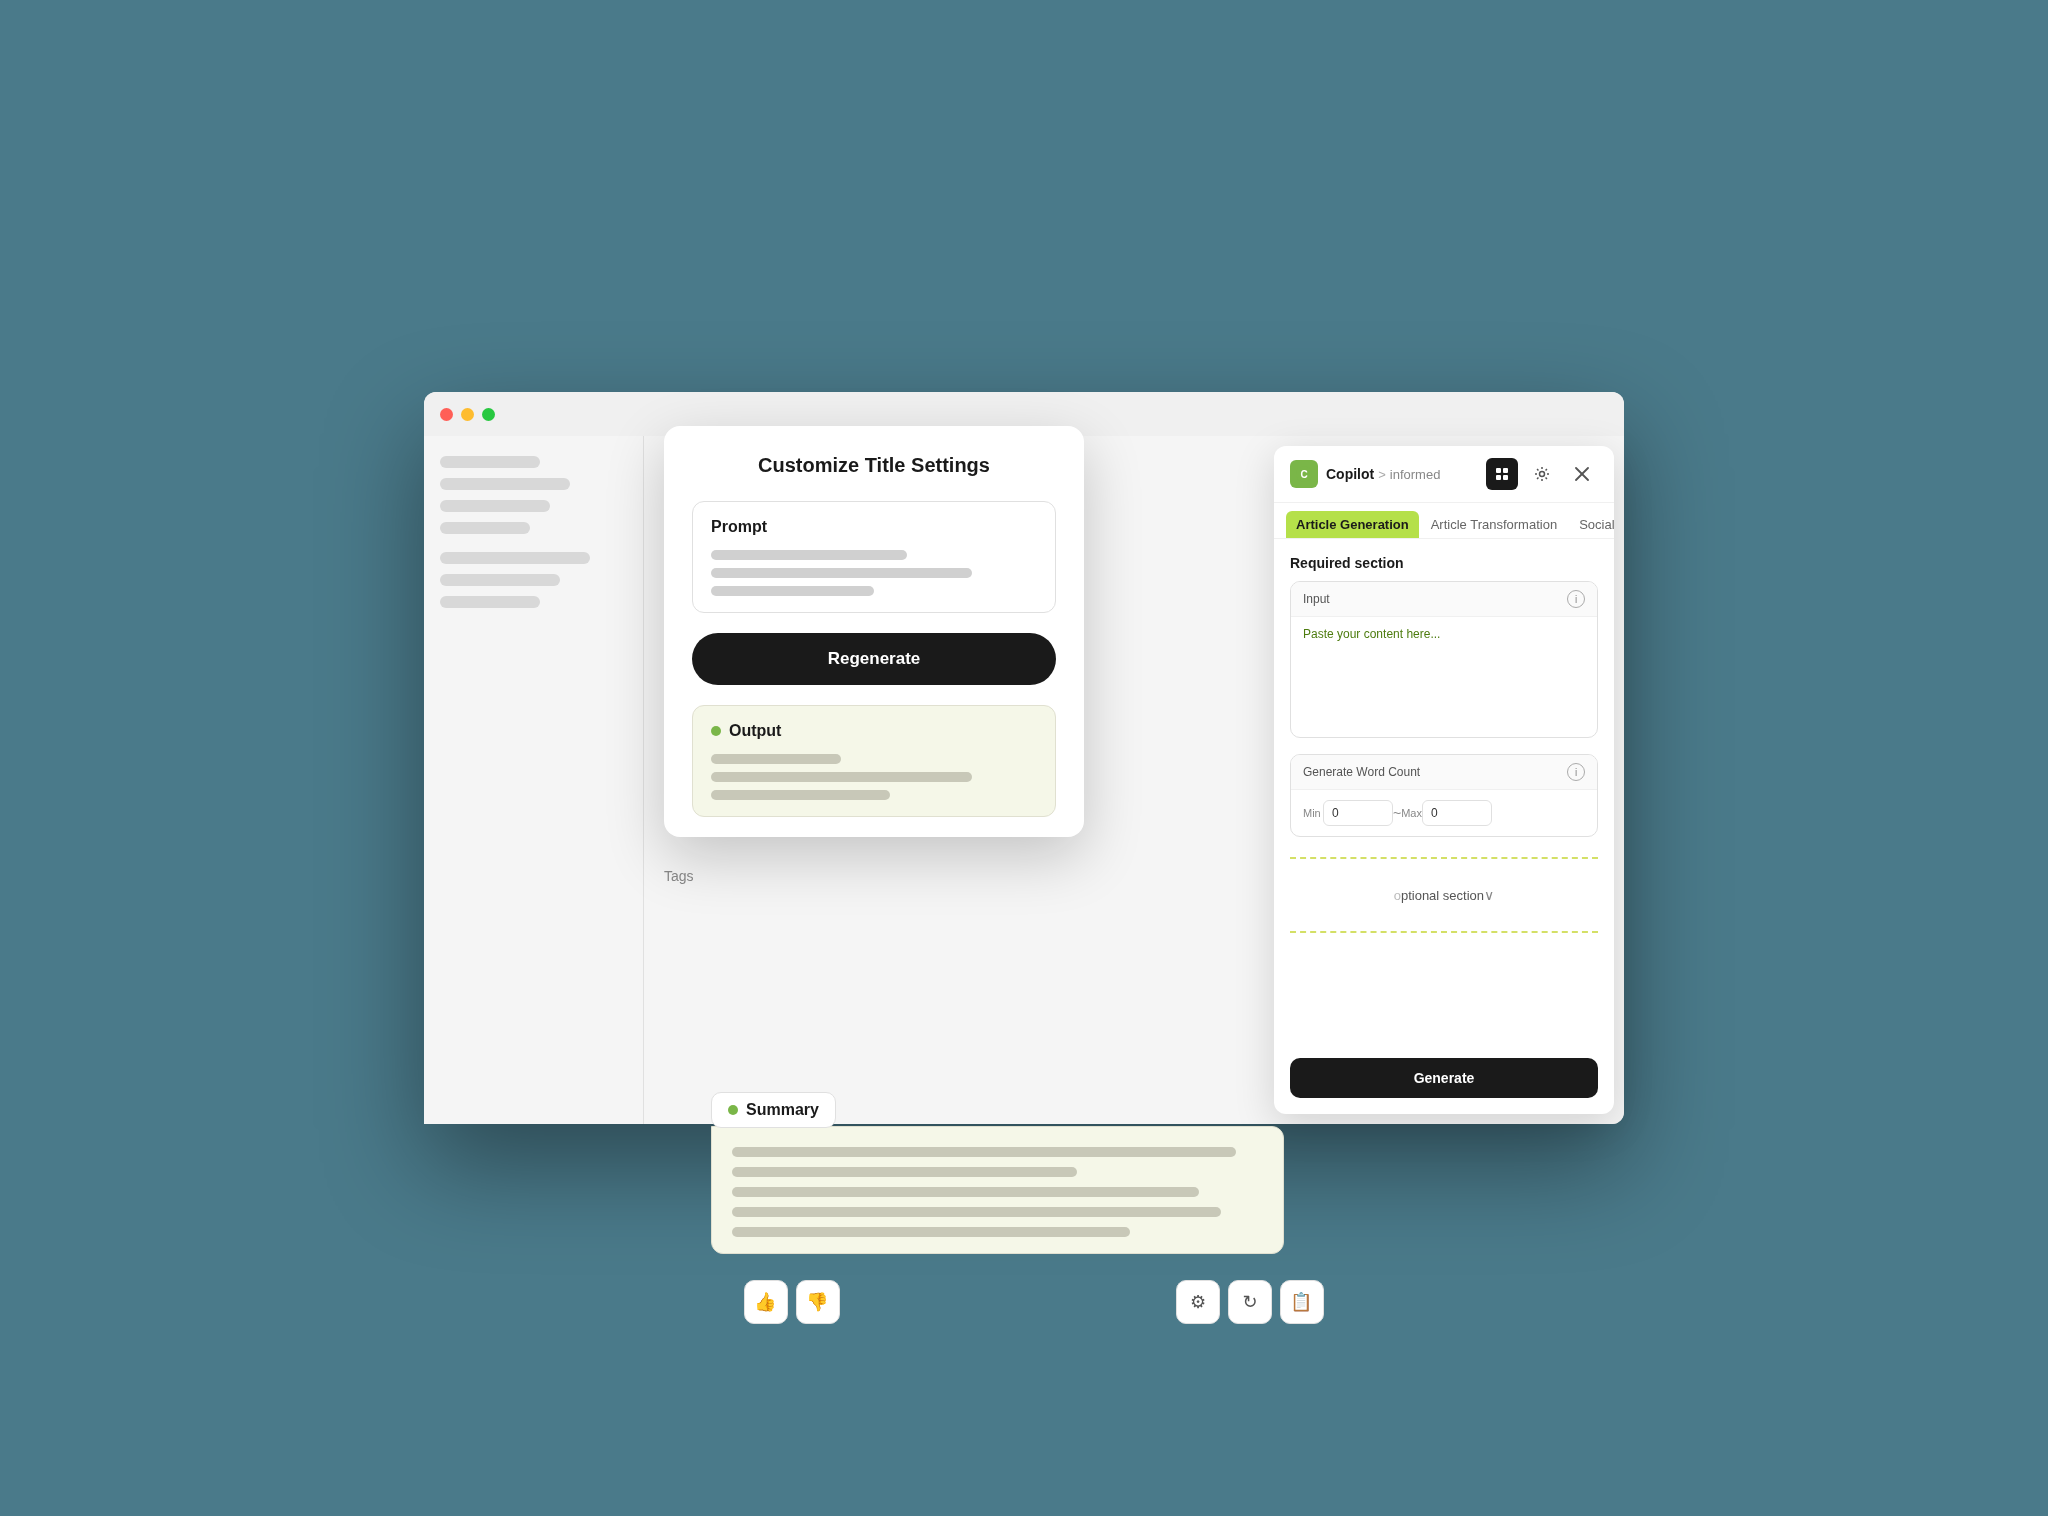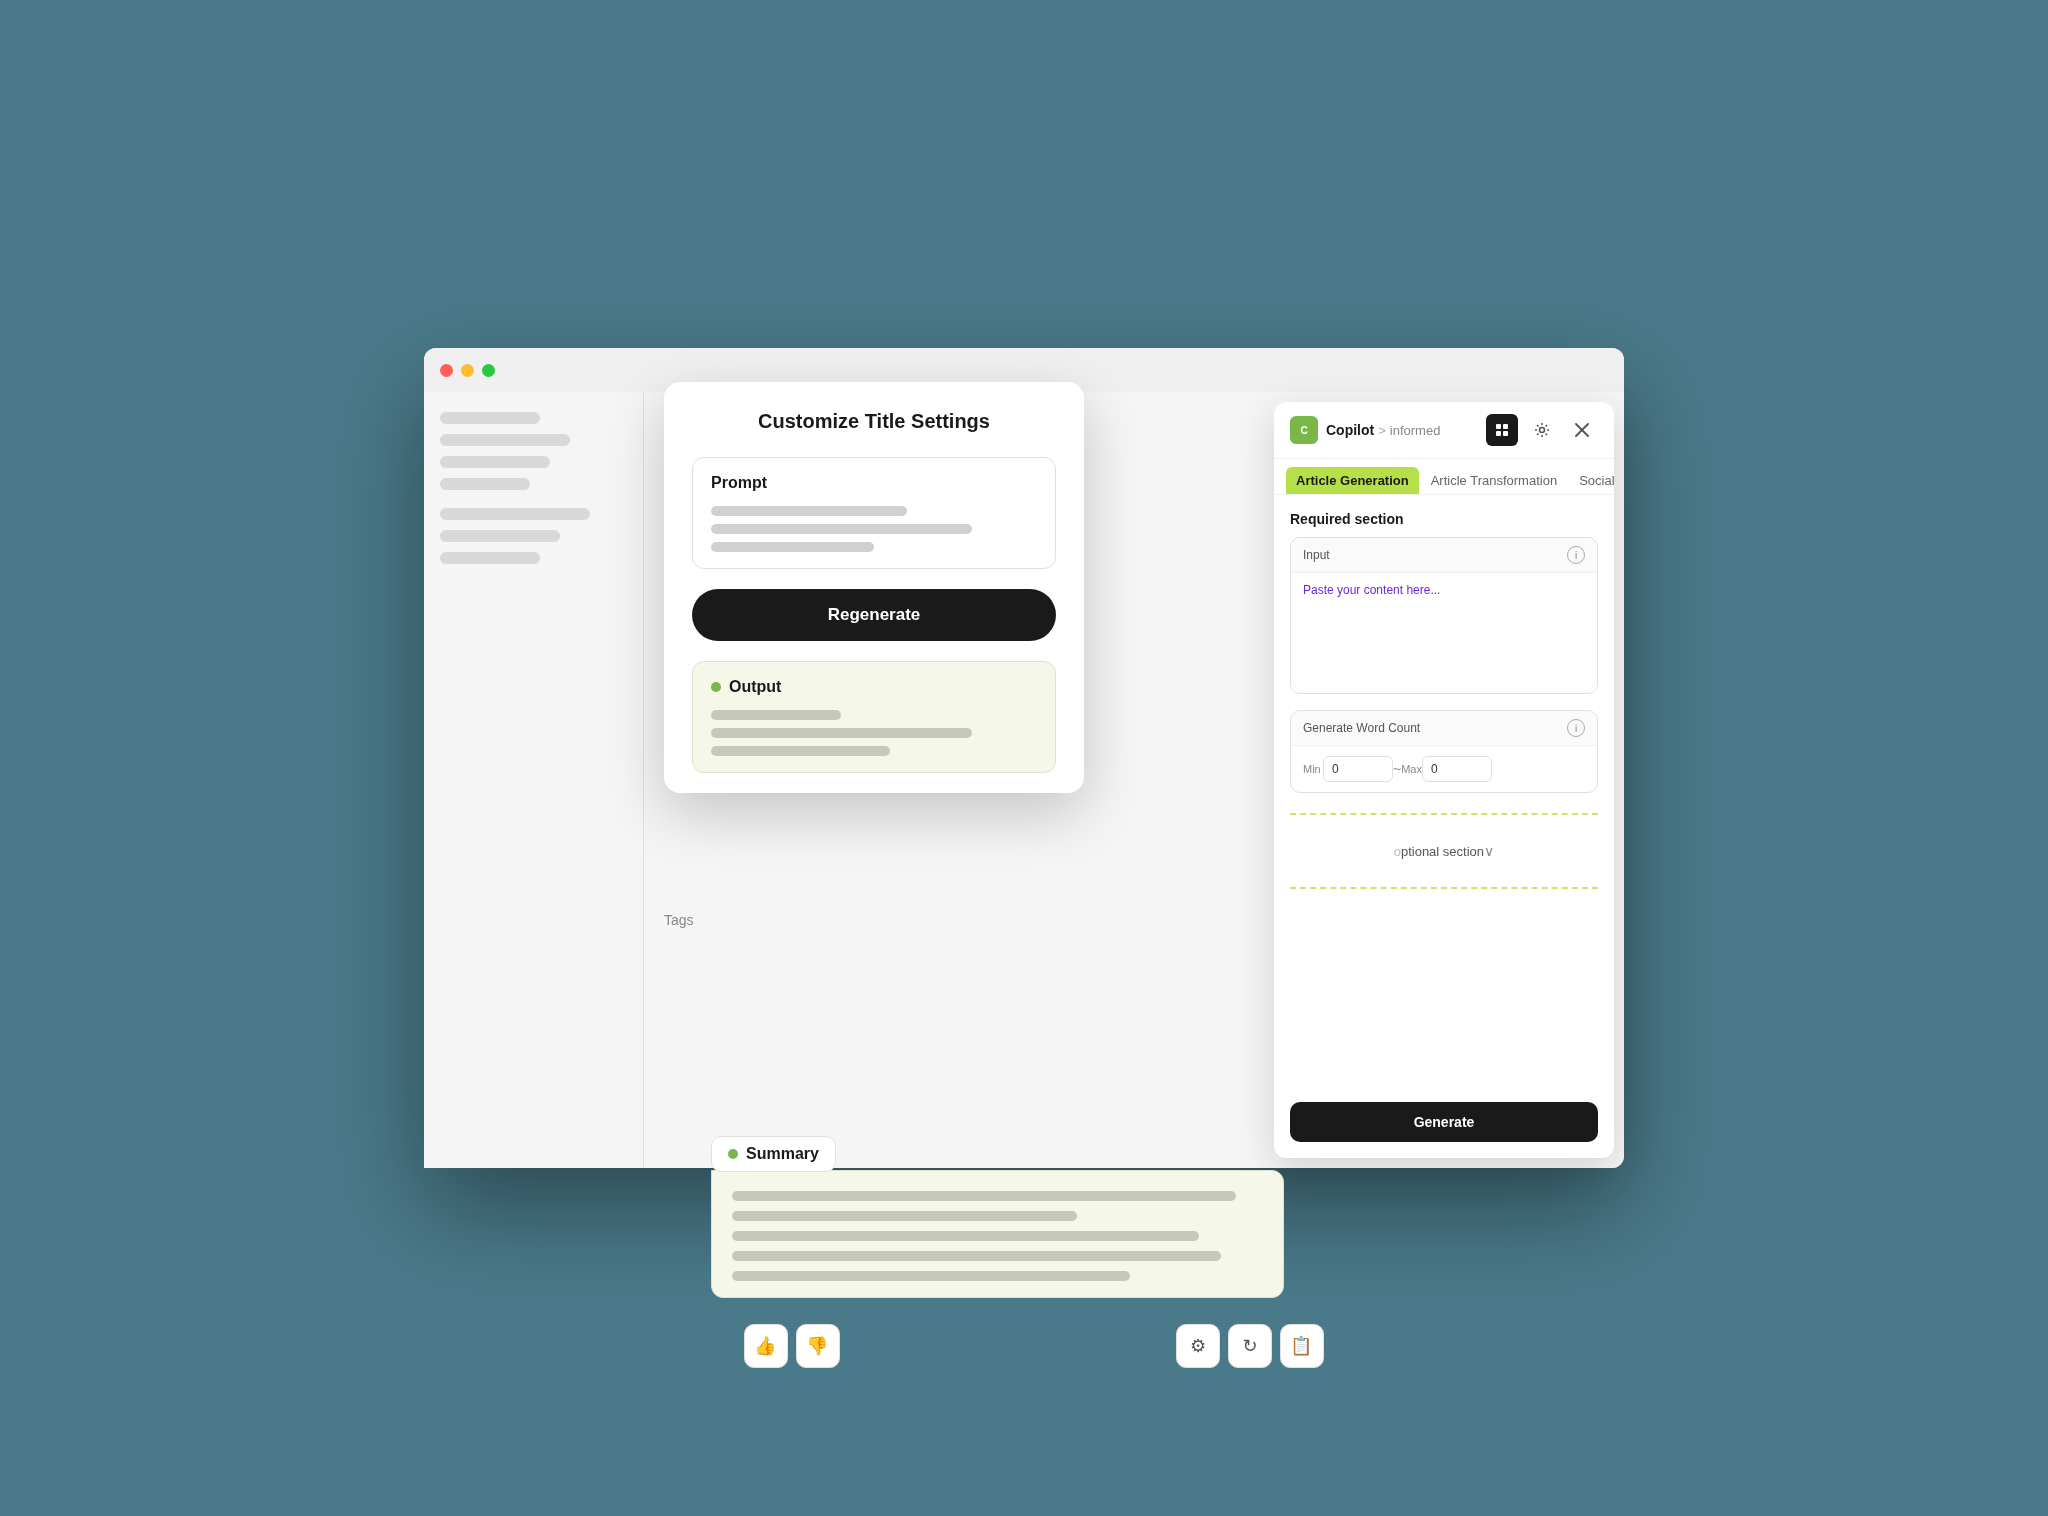--- a/index.html
+++ b/index.html
@@ -10,21 +10,21 @@
       height: 1516px;
       display: flex;
       align-items: center;
       justify-content: center;
       font-family: -apple-system, BlinkMacSystemFont, 'Segoe UI', sans-serif;
       overflow: hidden;
     }
 
     .screen-container {
       width: 1200px;
-      height: 820px;
+      height: 732px;
       background: #e8e8e8;
       border-radius: 12px;
       box-shadow: 0 40px 100px rgba(0,0,0,0.4);
       position: relative;
       overflow: visible;
     }
 
     
     .title-bar {
       height: 44px;
@@ -420,21 +420,21 @@
       justify-content: center;
       font-size: 10px;
       color: #888;
       cursor: pointer;
     }
 
     .field-input-area {
       padding: 10px 12px;
       min-height: 120px;
       font-size: 12px;
-      color: #6d28d9;
+      color: #4d7c0f;
     }
 
     .word-count-section {
       border: 1.5px solid #e0e0e0;
       border-radius: 10px;
       overflow: hidden;
     }
 
     .word-count-header {
       display: flex;

